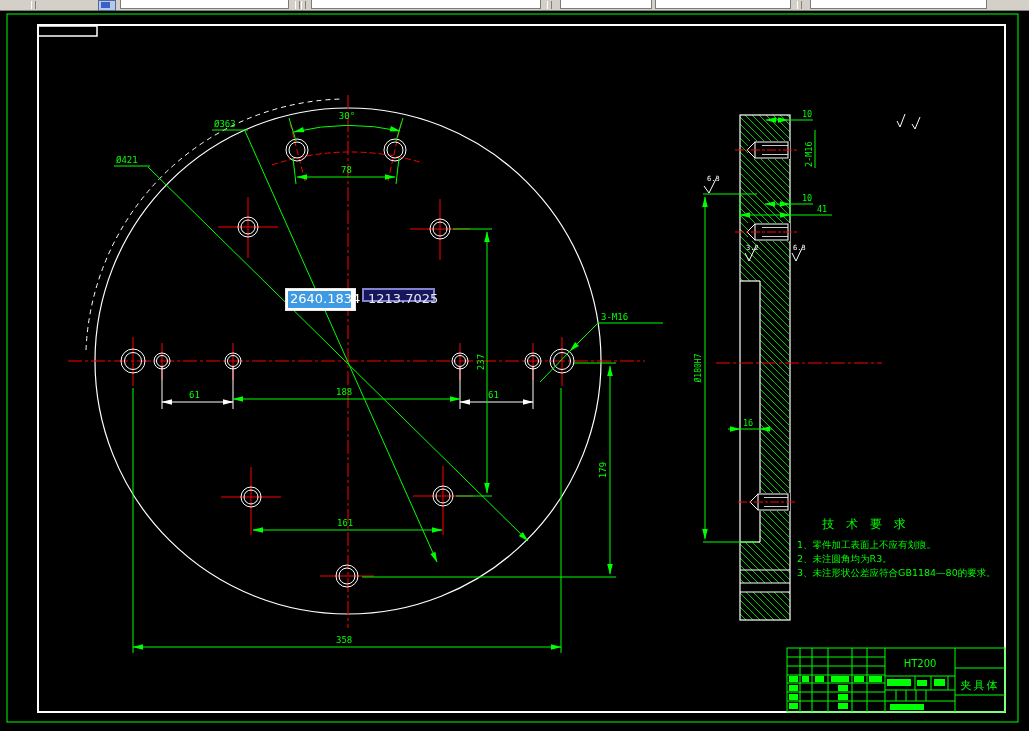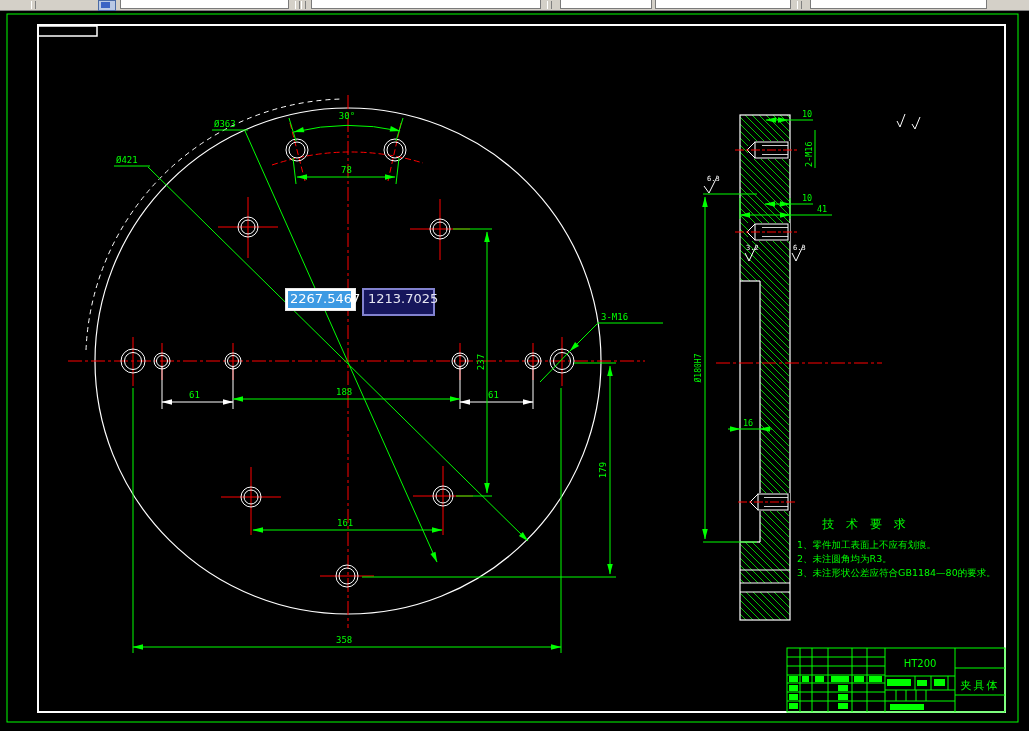--- a/index.html
+++ b/index.html
@@ -13,21 +13,21 @@
   .tbtn .glyph{position:absolute;left:2px;top:1px;width:9px;height:6px;background:#3a62c4;}
   
   #cad{position:absolute;left:0;top:0;}
   svg text{font-family:"DejaVu Sans Mono",monospace;}
   .cjk{font-family:"DejaVu Sans",sans-serif;}
   
   #di-x{position:absolute;left:285px;top:288px;width:71px;height:23px;background:#fff;
         border:1px solid #e6e6e6;box-sizing:border-box;z-index:5;}
   #di-x span{display:block;margin:2px 4px 2px 2px;height:17px;line-height:17px;background:#3d9ae3;
         color:#fff;font:13px "DejaVu Sans",sans-serif;padding-left:2px;white-space:nowrap;}
-  #di-y{position:absolute;left:362px;top:288px;width:73px;height:28px;background:#16165c;
+  #di-y{position:absolute;left:362px;top:288px;width:73px;height:14px;background:#16165c;
         border:2px solid #8282cf;box-sizing:border-box;z-index:5;color:#e6e6f2;
         font:13px "DejaVu Sans",sans-serif;line-height:18px;padding-left:4px;white-space:nowrap;}
 </style>
 </head>
 <body>
 
 <div id="toolbar">
   <div class="grip" style="left:31px"></div>
   <div class="tbtn" style="left:98px;width:16px">
     <div class="glyph"></div>
@@ -358,17 +358,17 @@
         <rect x="917" y="680" width="10" height="6"></rect>
       <rect x="934" y="679" width="11" height="7"></rect>
       <rect x="890" y="704" width="34" height="6"></rect>
     </g>
     <text class="cjk" x="920" y="667" text-anchor="middle" font-size="10" fill="#00ff00">HT200</text>
     <text class="cjk" x="980" y="689" text-anchor="middle" font-size="11" letter-spacing="2" fill="#00ff00">夹具体</text>
   </g>
 </svg>
 
 <div id="di-x">
-  <span>2267.5467</span>
+  <span>2640.1834</span>
 </div>
 <div id="di-y">
   <span>1213.7025</span>
 </div>
 
 </body></html>

